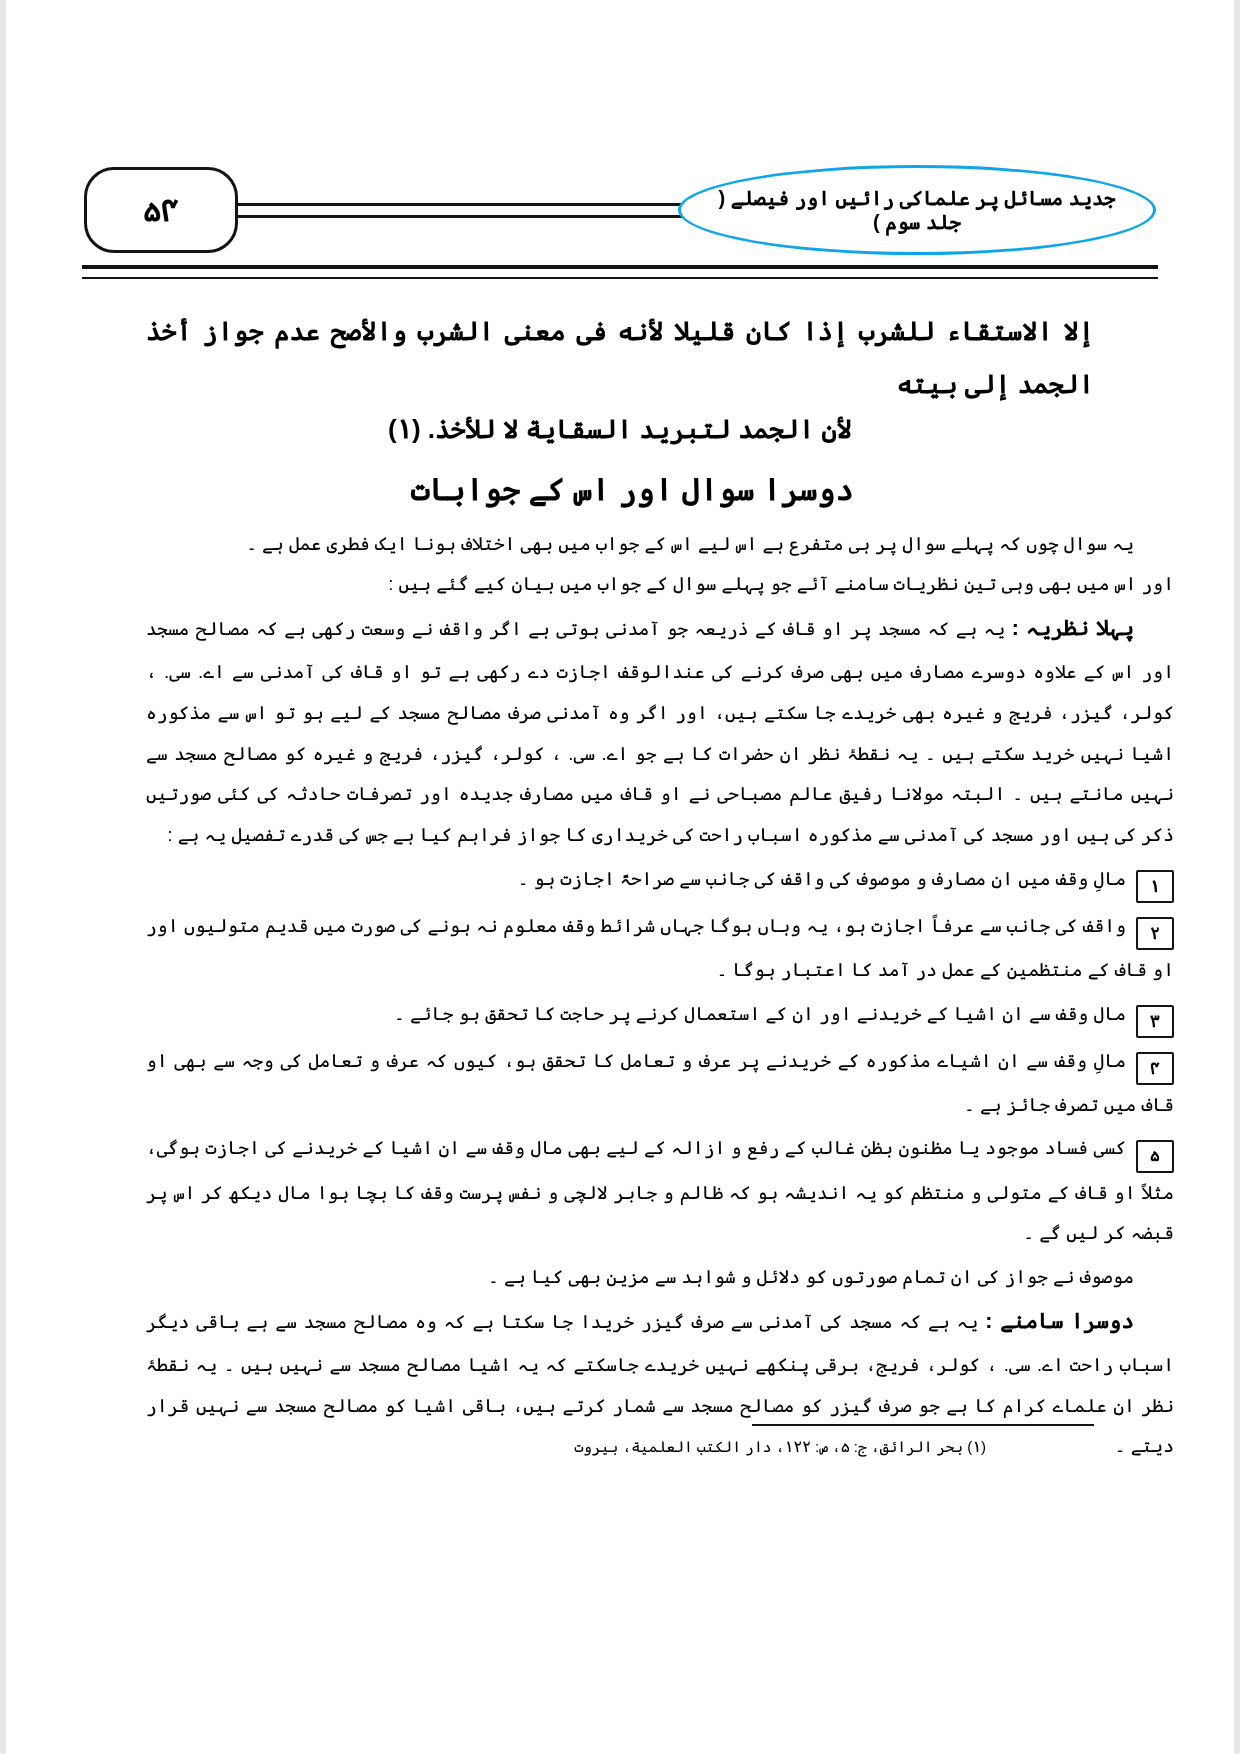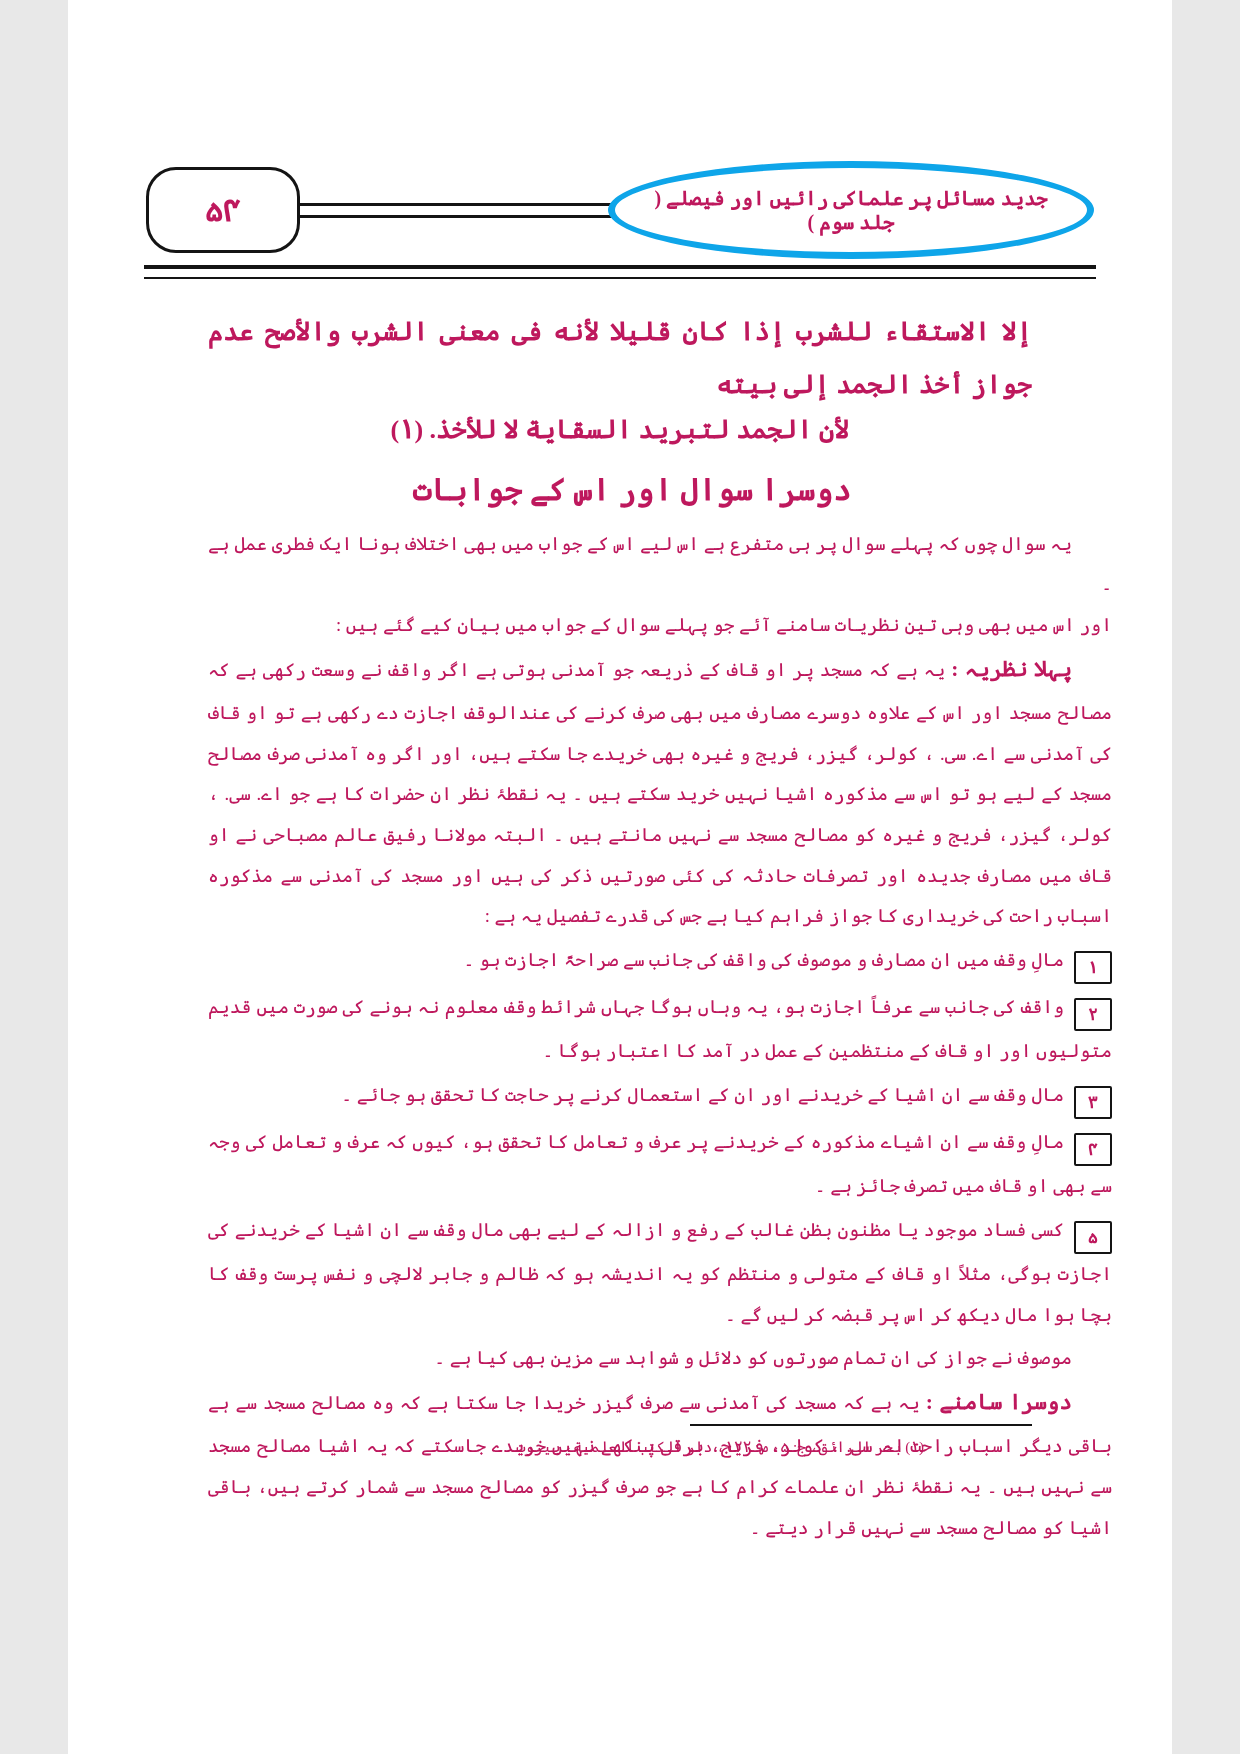--- a/index.html
+++ b/index.html
@@ -1,22 +1,22 @@
 <!DOCTYPE html>
 <html dir="rtl" lang="ur"><head>
 <meta charset="utf-8">
 <style>
   html,body{margin:0;padding:0;background:#e8e8e8;}
   .page{
     position:relative;
-    width:1104px;height:1754px;
+    width:1228px;height:1754px;
     margin:0 auto;
     background:#ffffff;
-    color:#be185d;
-    font-family:Liberation Serif, serif;
+    color:#000000;
+    font-family:Liberation Sans, sans-serif;
     overflow:hidden;
   }
   
   .page-header{
     direction:ltr;
     display:flex;align-items:center;
     margin:165px 78px 0 78px;
     height:90px;
   }
   .pagenum-box{
@@ -34,21 +34,21 @@
     border-top:3px solid #141414;
     border-bottom:3px solid #141414;
     margin:0 -8px;
     position:relative;z-index:0;
   }
   .title-cartouche{
     flex:0 0 auto;
     direction:rtl;
     min-width:320px;max-width:420px;
     height:84px;
-    border:7px solid #0ea5e9;
+    border:3px solid #0ea5e9;
     border-radius:50%;
     background:#fff;
     display:flex;align-items:center;justify-content:center;
     padding:0 26px;
     font-size:20px;font-weight:bold;
     text-align:center;
     position:relative;z-index:1;
   }
   .full-rule{
     margin:10px 76px 0 76px;

